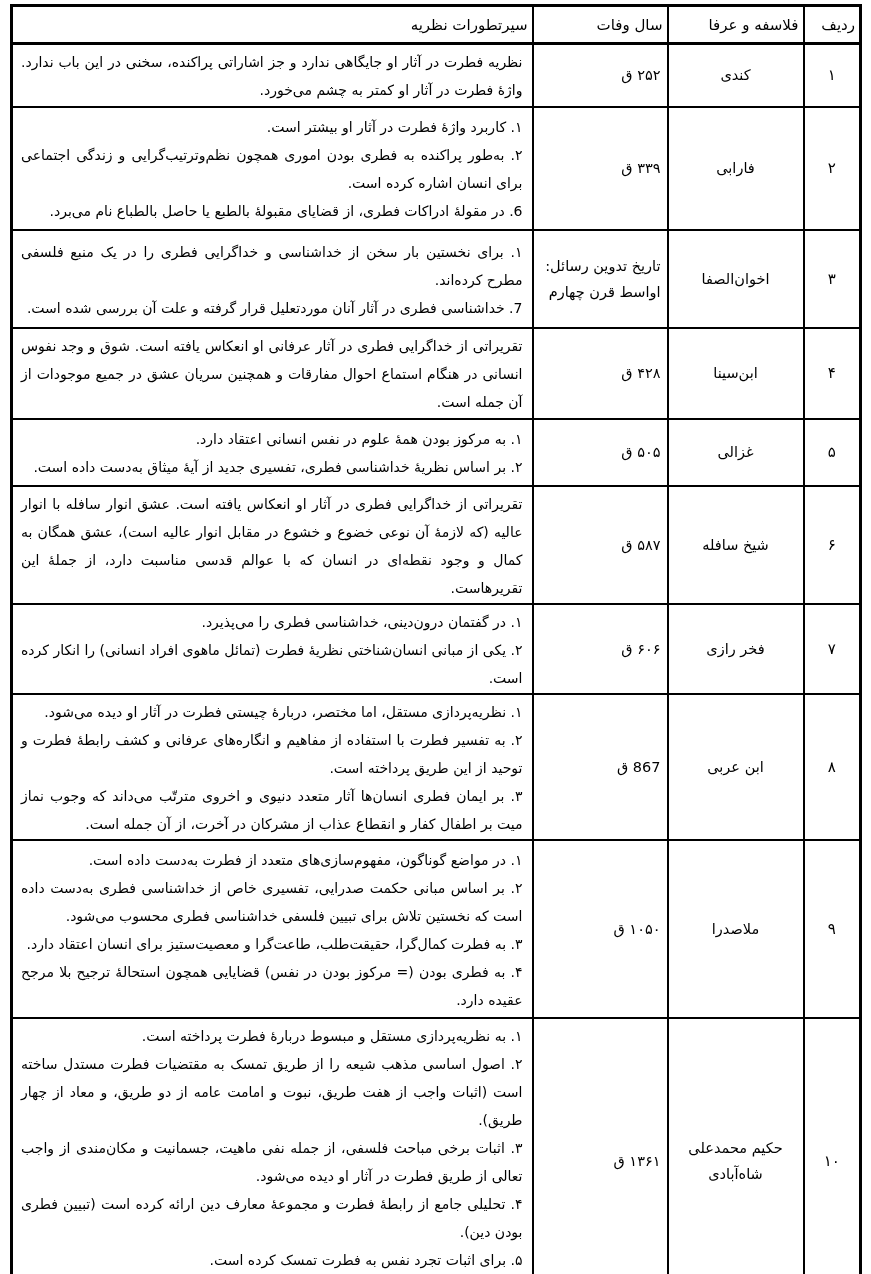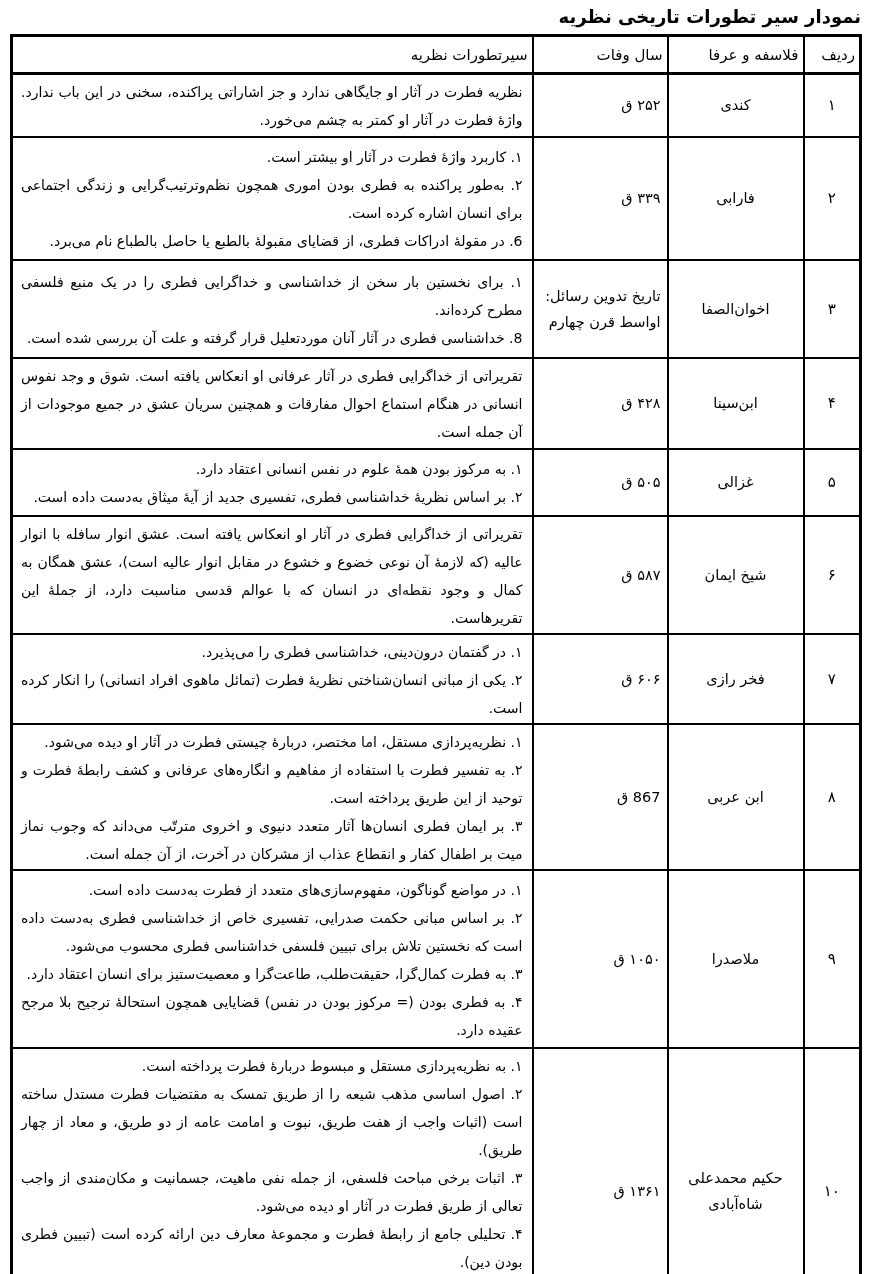--- a/index.html
+++ b/index.html
@@ -71,21 +71,20 @@
     text-justify: inter-word;
     white-space: pre-line;
     padding: 3px 9px 1px 8px;
   }
 </style>
 </head>
 <body>
 
 <div class="page">
 
-  <div class="page-title">نمودار سیر تطورات تاریخی نظریه</div>
 
   <table class="theory-table">
     <colgroup>
       <col class="c-num">
         <col class="c-name">
         <col class="c-year">
         <col class="c-desc">
     </colgroup>
     <thead>
       <tr>
@@ -109,38 +108,38 @@
         <td class="cell-desc">۱. کاربرد واژهٔ فطرت در آثار او بیشتر است.
 ۲. به‌طور پراکنده به فطری بودن اموری همچون نظم‌وترتیب‌گرایی و زندگی اجتماعی برای انسان اشاره کرده است.
 6. در مقولهٔ ادراکات فطری، از قضایای مقبولهٔ بالطبع یا حاصل بالطباع نام می‌برد.</td>
       </tr>
       <tr style="height:98px">
         <td class="cell-num">۳</td>
         <td class="cell-name">اخوان‌الصفا</td>
         <td class="cell-year">تاریخ تدوین رسائل:
 اواسط قرن چهارم</td>
         <td class="cell-desc">۱. برای نخستین بار سخن از خداشناسی و خداگرایی فطری را در یک منبع فلسفی مطرح کرده‌اند.
-8. خداشناسی فطری در آثار آنان موردتعلیل قرار گرفته و علت آن بررسی شده است.</td>
+7. خداشناسی فطری در آثار آنان موردتعلیل قرار گرفته و علت آن بررسی شده است.</td>
       </tr>
       <tr style="height:91px">
         <td class="cell-num">۴</td>
         <td class="cell-name">ابن‌سینا</td>
         <td class="cell-year">۴۲۸ ق</td>
         <td class="cell-desc">تقریراتی از خداگرایی فطری در آثار عرفانی او انعکاس یافته است. شوق و وجد نفوس انسانی در هنگام استماع احوال مفارقات و همچنین سریان عشق در جمیع موجودات از آن جمله است.</td>
       </tr>
       <tr style="height:67px">
         <td class="cell-num">۵</td>
         <td class="cell-name">غزالی</td>
         <td class="cell-year">۵۰۵ ق</td>
         <td class="cell-desc">۱. به مرکوز بودن همهٔ علوم در نفس انسانی اعتقاد دارد.
 ۲. بر اساس نظریهٔ خداشناسی فطری، تفسیری جدید از آیهٔ میثاق به‌دست داده است.</td>
       </tr>
       <tr style="height:94px">
         <td class="cell-num">۶</td>
-        <td class="cell-name">شیخ ایمان</td>
+        <td class="cell-name">شیخ سافله</td>
         <td class="cell-year">۵۸۷ ق</td>
         <td class="cell-desc">تقریراتی از خداگرایی فطری در آثار او انعکاس یافته است. عشق انوار سافله با انوار عالیه (که لازمهٔ آن نوعی خضوع و خشوع در مقابل انوار عالیه است)، عشق همگان به کمال و وجود نقطه‌ای در انسان که با عوالم قدسی مناسبت دارد، از جملهٔ این تقریرهاست.</td>
       </tr>
       <tr style="height:70px">
         <td class="cell-num">۷</td>
         <td class="cell-name">فخر رازی</td>
         <td class="cell-year">۶۰۶ ق</td>
         <td class="cell-desc">۱. در گفتمان درون‌دینی، خداشناسی فطری را می‌پذیرد.
 ۲. یکی از مبانی انسان‌شناختی نظریهٔ فطرت (تمائل ماهوی افراد انسانی) را انکار کرده است.</td>
       </tr>

